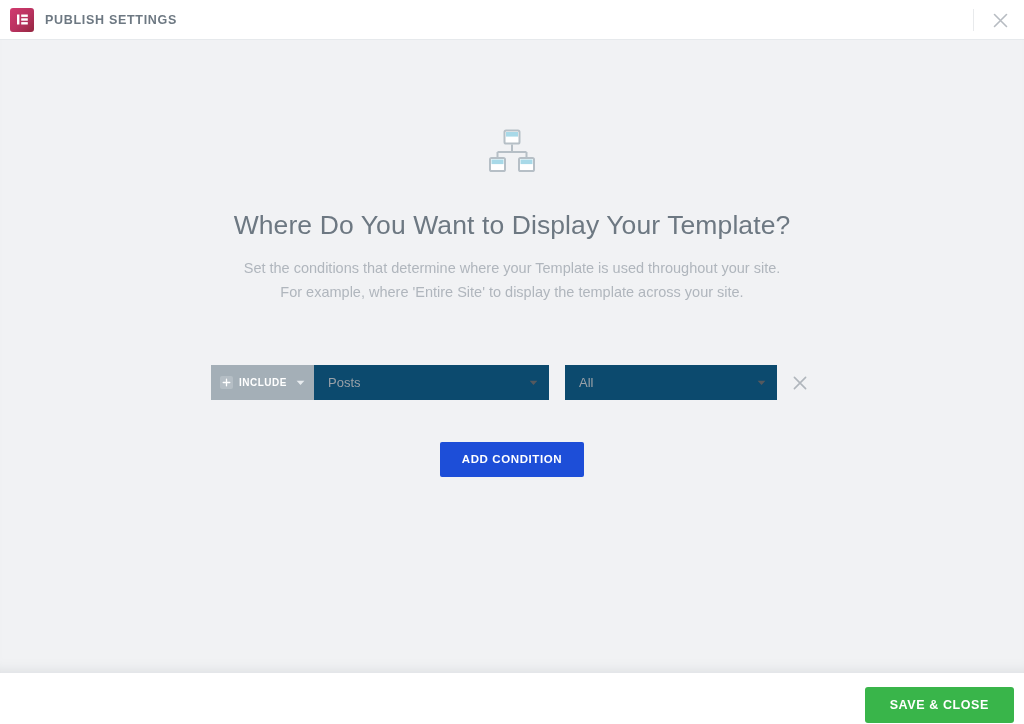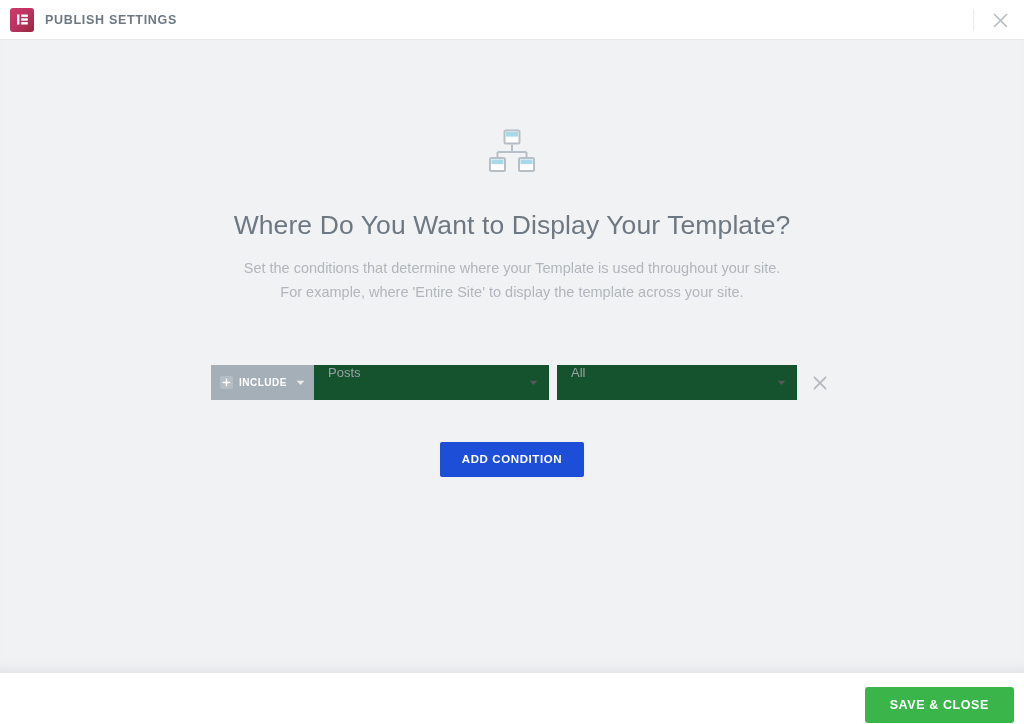--- a/index.html
+++ b/index.html
@@ -186,28 +186,28 @@
     position: absolute;
     right: 9px;
     top: 50%;
     transform: translateY(-50%);
   }
   .include-caret svg { display: block; }
 
   .field-select {
     position: relative;
     height: 35px;
-    background: #14532d;
-    display: flex;
-    align-items: flex-start;
+    background: #0c4a6e;
+    display: flex;
+    align-items: center;
     cursor: pointer;
     box-sizing: border-box;
   }
   .field-select.wide { width: 235px; }
-  .field-select.narrow { width: 240px; margin-left: 8px; }
+  .field-select.narrow { width: 212px; margin-left: 16px; }
   .field-value {
     margin-left: 14px;
     font-size: 13px;
     color: #9aa1a8;
     white-space: nowrap;
   }
   .field-caret {
     position: absolute;
     right: 11px;
     top: 50%;

